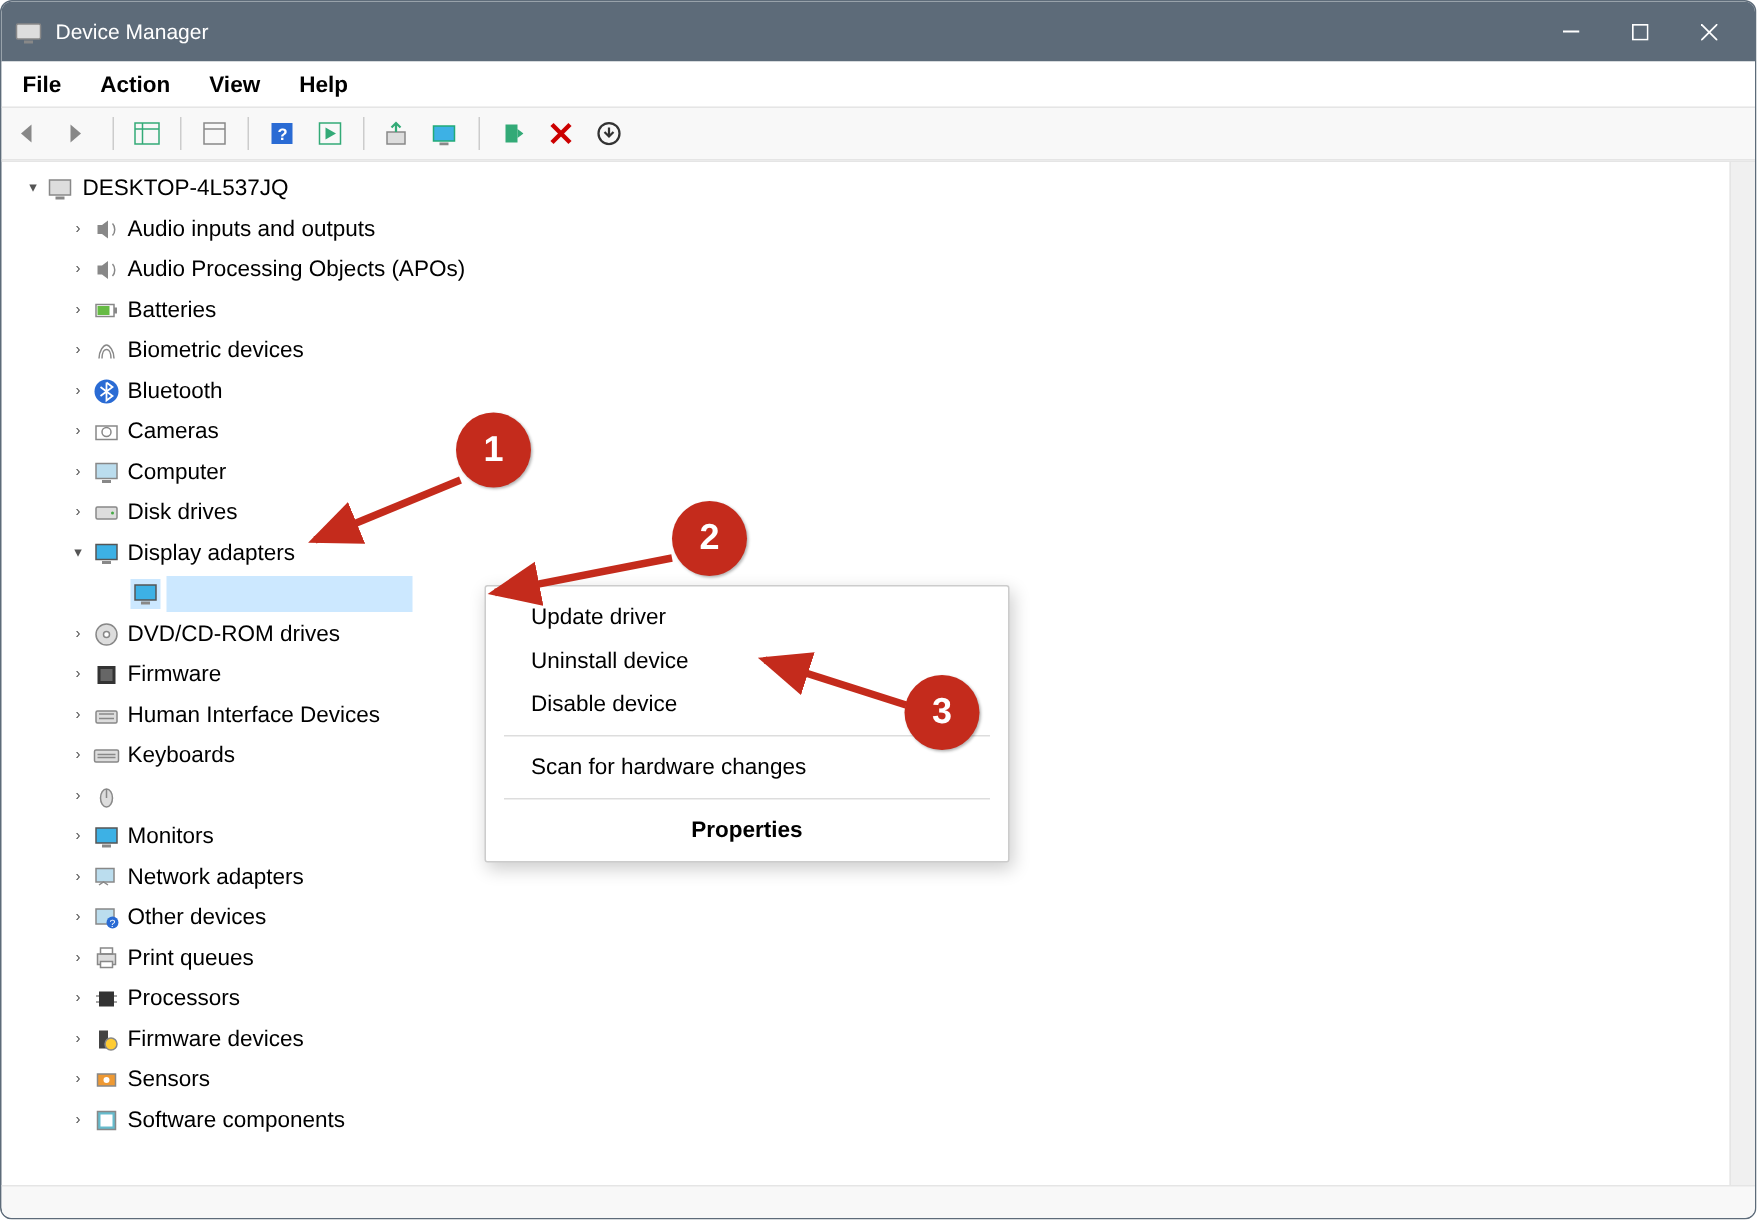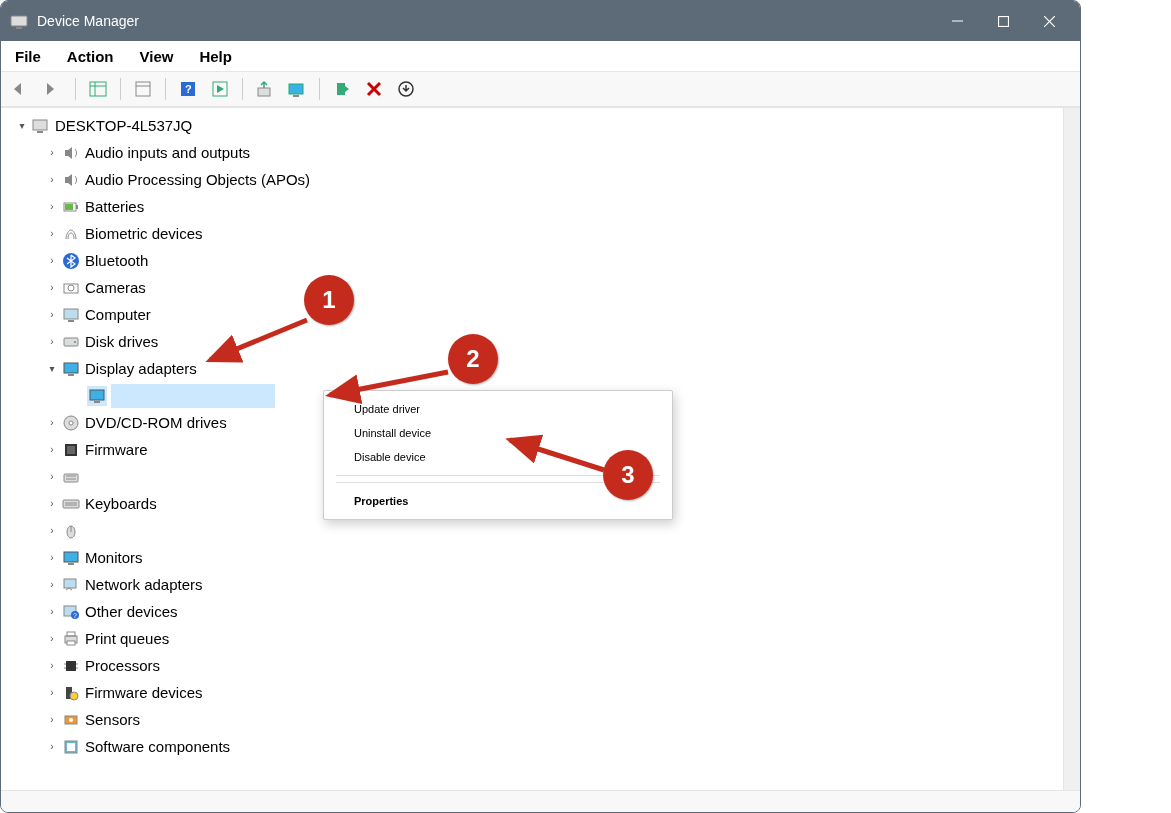--- a/index.html
+++ b/index.html
@@ -1,38 +1,38 @@
 <!DOCTYPE html>
 <html><head>
 <meta charset="utf-8">
 <style>
   * { margin: 0; padding: 0; box-sizing: border-box; font-family: "Segoe UI", Tahoma, sans-serif; }
   body { background: #fff; width: 1171px; height: 813px; overflow: hidden; position: relative; }
-  .window { width: 1081px; height: 813px; border: 1px solid #5d6b79; border-radius: 8px; background: #fff; display: flex; flex-direction: column; overflow: hidden; }
+  .window { width: 1171px; height: 813px; border: 1px solid #5d6b79; border-radius: 8px; background: #fff; display: flex; flex-direction: column; overflow: hidden; }
   .titlebar { height: 40px; background: #5d6b79; display: flex; align-items: center; padding: 0 8px; color: #fff; }
   .titlebar .icon { width: 20px; height: 20px; margin-right: 8px; display: flex; align-items: center; justify-content: center; }
   .titlebar .title { font-size: 14px; flex: 1; }
   .titlebar .controls { display: flex; }
   .titlebar .controls .ctl { width: 46px; height: 40px; display: flex; align-items: center; justify-content: center; color: #fff; font-size: 14px; }
   .menubar { height: 30px; background: #fff; display: flex; align-items: center; padding: 0 10px; font-size: 15px; gap: 18px; }
   .menubar .menu-item { padding: 2px 4px; cursor: default; font-weight: bold; }
   .toolbar { height: 36px; background: #f8f8f8; border-top: 1px solid #e5e5e5; border-bottom: 1px solid #e5e5e5; display: flex; align-items: center; padding: 0 6px; gap: 4px; }
   .toolbar .sep { width: 1px; height: 22px; background: #ccc; margin: 0 4px; }
   .toolbar .tbtn { width: 28px; height: 28px; display: flex; align-items: center; justify-content: center; border: 1px solid transparent; }
   .content { flex: 1; display: flex; overflow: hidden; border-top: 1px solid #e5e5e5; position: relative; }
   .tree { flex: 1; overflow-y: auto; padding: 4px 0; font-size: 15px; line-height: 26px; }
   .treerow { display: flex; align-items: center; height: 27px; white-space: nowrap; }
   .expander { width: 14px; height: 14px; display: flex; align-items: center; justify-content: center; font-size: 10px; color: #555; margin-right: 2px; }
   .node-icon { width: 20px; height: 20px; margin-right: 4px; display: flex; align-items: center; justify-content: center; }
   .selected-span { background: #cce8ff; display:inline-block; padding-right:160px; height:24px; line-height:24px;}
   .scrollbar { width: 17px; background: #f0f0f0; border-left: 1px solid #e5e5e5; }
-  .context-menu { position: absolute; background: #fff; border: 1px solid #ccc; box-shadow: 2px 4px 12px rgba(0,0,0,0.2); padding: 6px 0; width: 350px; font-size: 11px; border-radius: 2px; }
+  .context-menu { position: absolute; background: #fff; border: 1px solid #ccc; box-shadow: 2px 4px 12px rgba(0,0,0,0.2); padding: 6px 0; width: 350px; font-size: 15px; border-radius: 2px; }
   .context-menu .ctx-item { padding: 6px 30px; cursor: default; }
   .context-menu .ctx-sep { border-top: 1px solid #ddd; margin: 6px 12px; }
-  .context-menu .bold { font-weight: 700; }
+  .context-menu .bold { font-weight: 700; text-align: center; }
   .highlight-num { position: absolute; width: 50px; height: 50px; border-radius: 50%; background: #c42b1c; color: #fff; font-size: 24px; font-weight: 700; display: flex; align-items: center; justify-content: center; box-shadow: 1px 1px 2px rgba(0,0,0,0.3); }
   .arrow-svg { position: absolute; pointer-events:none; }
   .statusbar { height: 22px; border-top: 1px solid #e5e5e5; background: #f8f8f8; }
 </style>
 </head>
 <body>
 
 <div class="window">
 
   <div class="titlebar">
@@ -279,20 +279,21 @@
           </div>
           <div class="treerow" style="padding-left: 44px;">
             <span class="expander">›</span>
             <span class="node-icon">
               <svg width="18" height="18">
                 <rect x="2" y="6" width="14" height="8" rx="1" fill="#ddd" stroke="#888"></rect>
                 <line x1="4" y1="8" x2="14" y2="8" stroke="#888"></line>
                 <line x1="4" y1="11" x2="14" y2="11" stroke="#888"></line>
               </svg>
             </span>
+            <span>Human Interface Devices</span>
           </div>
           <div class="treerow" style="padding-left: 44px;">
             <span class="expander">›</span>
             <span class="node-icon">
               <svg width="18" height="18">
                 <rect x="1" y="5" width="16" height="8" rx="1" fill="#ddd" stroke="#888"></rect>
                 <line x1="3" y1="8" x2="15" y2="8" stroke="#888"></line>
                 <line x1="3" y1="10" x2="15" y2="10" stroke="#888"></line>
               </svg>
             </span>
@@ -394,20 +395,21 @@
           </div>
         </div>
     </div>
     <div class="scrollbar"></div>
 
     <div class="context-menu" style="left:322px; top:282px;">
       <div class="ctx-item">Update driver</div>
       <div class="ctx-item">Uninstall device</div>
       <div class="ctx-item">Disable device</div>
       <div class="ctx-sep"></div>
+      <div class="ctx-item">Scan for hardware changes</div>
       <div class="ctx-sep"></div>
       <div class="ctx-item bold">Properties</div>
     </div>
 
   </div>
   <div class="statusbar"></div>
 </div>
 
 <div class="highlight-num" style="left:304px; top:275px;">1</div>
 <div class="highlight-num" style="left:448px; top:334px;">2</div>

